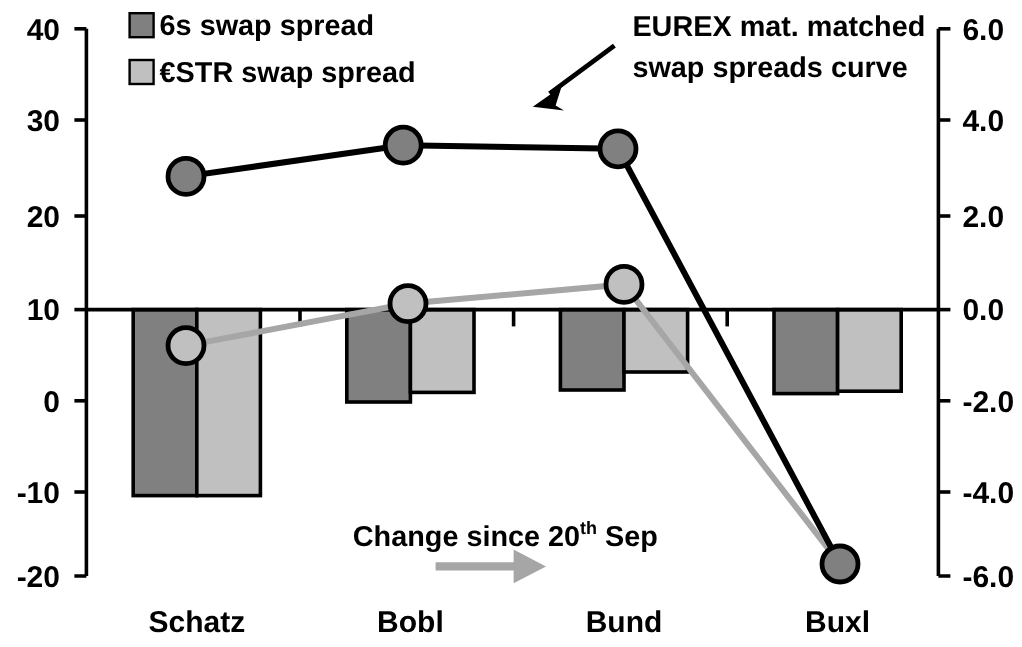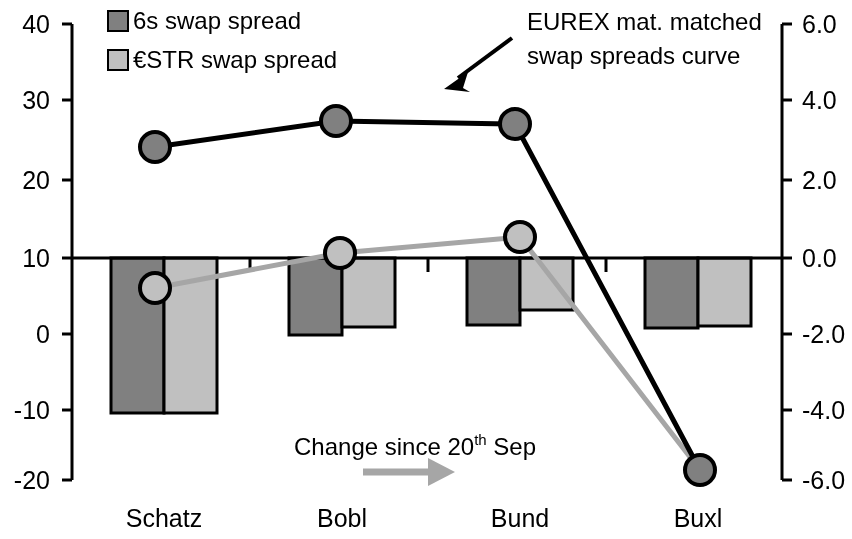--- a/index.html
+++ b/index.html
@@ -3,21 +3,21 @@
 <meta charset="utf-8">
 <style>
   html,body{margin:0;padding:0;}
   body{
     width:852px;height:539px;
     background:#ffffff;
     font-family:"Liberation Sans", sans-serif;
     overflow:hidden;
     position:relative;
   }
-  #chart-root{position:absolute;left:0;top:0;width:852px;height:458px;}
+  #chart-root{position:absolute;left:0;top:0;width:852px;height:458px;font-weight:bold;}
   svg{display:block;}
   .tick-label{font-family:"Liberation Sans",sans-serif;font-size:25px;fill:#000;}
   .cat-label{font-family:"Liberation Sans",sans-serif;font-size:25px;fill:#000;}
   .legend-label{font-family:"Liberation Sans",sans-serif;font-size:24px;fill:#000;}
   .anno-label{font-family:"Liberation Sans",sans-serif;font-size:24px;fill:#000;}
   .sup-label{font-family:"Liberation Sans",sans-serif;font-size:15px;fill:#000;}
 </style>
 </head>
 <body>
 

